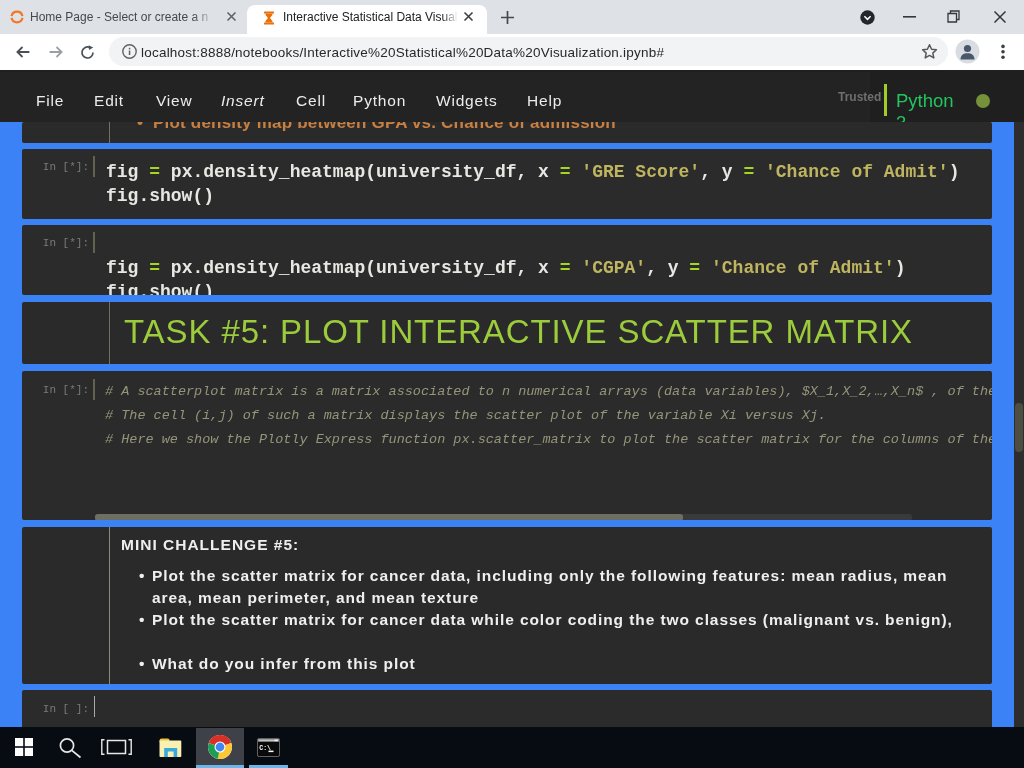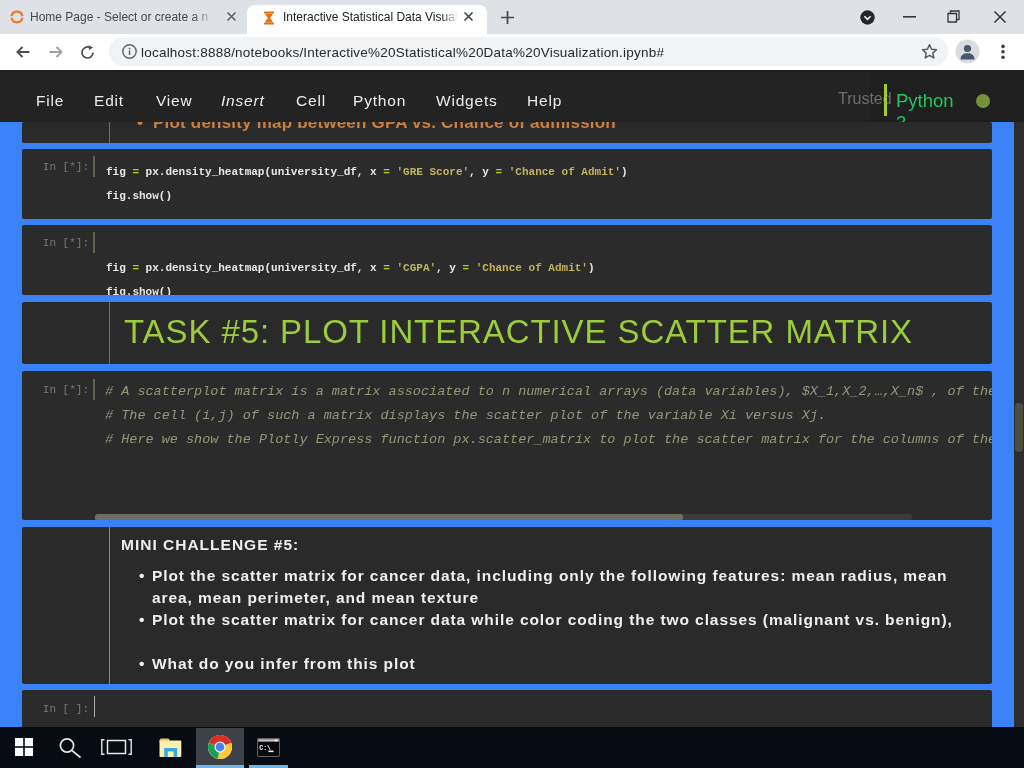--- a/index.html
+++ b/index.html
@@ -18,21 +18,21 @@
   
   #jmenu { position:absolute; left:0; top:72px; width:870px; height:52px; background:#232323; }
   .mitem { position:absolute; top:20px; font-size:15.5px; color:#ececec; letter-spacing:0.8px; }
   
   #nb { position:absolute; left:0; top:122px; width:1024px; height:605px; background:#3b82f6; overflow:hidden; }
   .cell { position:absolute; left:22px; width:970px; background:#2b2b2b; border-radius:2px; overflow:hidden; }
   .mdcell { background:#2a2a2a; }
   .prompt { position:absolute; left:0; width:67px; text-align:right;
     font-family:"Liberation Mono", monospace; font-size:11px; color:#7a7a7a; }
   .code { position:absolute; left:84px; font-family:"Liberation Mono", monospace;
-    font-size:11px; font-weight:bold; color:#e8e8e3; line-height:24px; white-space:pre; }
+    font-size:18px; font-weight:bold; color:#e8e8e3; line-height:24px; white-space:pre; }
   .op { color:#a4d622; }
   .str { color:#bfb45f; }
   .cmt { position:absolute; left:83px; font-family:"Liberation Mono", monospace;
     font-size:13.5px; font-style:italic; color:#95957a; line-height:24px; white-space:nowrap; font-weight:normal;}
   .divline { position:absolute; left:71px; width:2px; height:21px; background:#62624e; }
   .mdborder { position:absolute; left:87px; top:0; bottom:0; width:1px; background:#72725e; }
   .mdtext { position:absolute; font-weight:bold; color:#efefef; font-size:15.5px; white-space:nowrap; }
   .blt { letter-spacing:0.92px; }
   
   #taskbar { position:absolute; left:0; top:727px; width:1024px; height:41px; background:#070b12; }
@@ -119,21 +119,21 @@
 
 <div id="jmenu">
   <span class="mitem" style="left:36px;">File</span>
   <span class="mitem" style="left:94px;">Edit</span>
   <span class="mitem" style="left:156px;">View</span>
   <span class="mitem" style="left:221px;font-style:italic;">Insert</span>
   <span class="mitem" style="left:296px;">Cell</span>
   <span class="mitem" style="left:353px;">Python</span>
   <span class="mitem" style="left:436px;">Widgets</span>
   <span class="mitem" style="left:527px;">Help</span>
-  <span class="abs" style="left:838px; top:18px; font-size:16px; color:#6e6e6e;">Trusted</span>
+  <span class="abs" style="left:838px; top:18px; font-size:12px; color:#6e6e6e;font-weight:bold;">Trusted</span>
   <div class="abs" style="left:884px; top:12px; width:2.5px; height:32px; background:#a3cc28;"></div>
   <span class="abs" style="left:896px; top:18px; font-size:18.5px; color:#22c55e;">Python 3</span>
   <div class="abs" style="left:976px; top:22px; width:14px; height:14px; border-radius:50%; background:#75913a;"></div>
 </div>
 
 <div id="nb">
 
   <div class="cell mdcell" style="top:0px; height:21px;">
     <div class="mdborder"></div>
     <div class="mdtext" style="left:115px; top:-9px; color:#c87f42; font-size:17px; letter-spacing:0.2px;">•&nbsp;&nbsp;Plot density map between GPA vs. Chance of admission</div>

